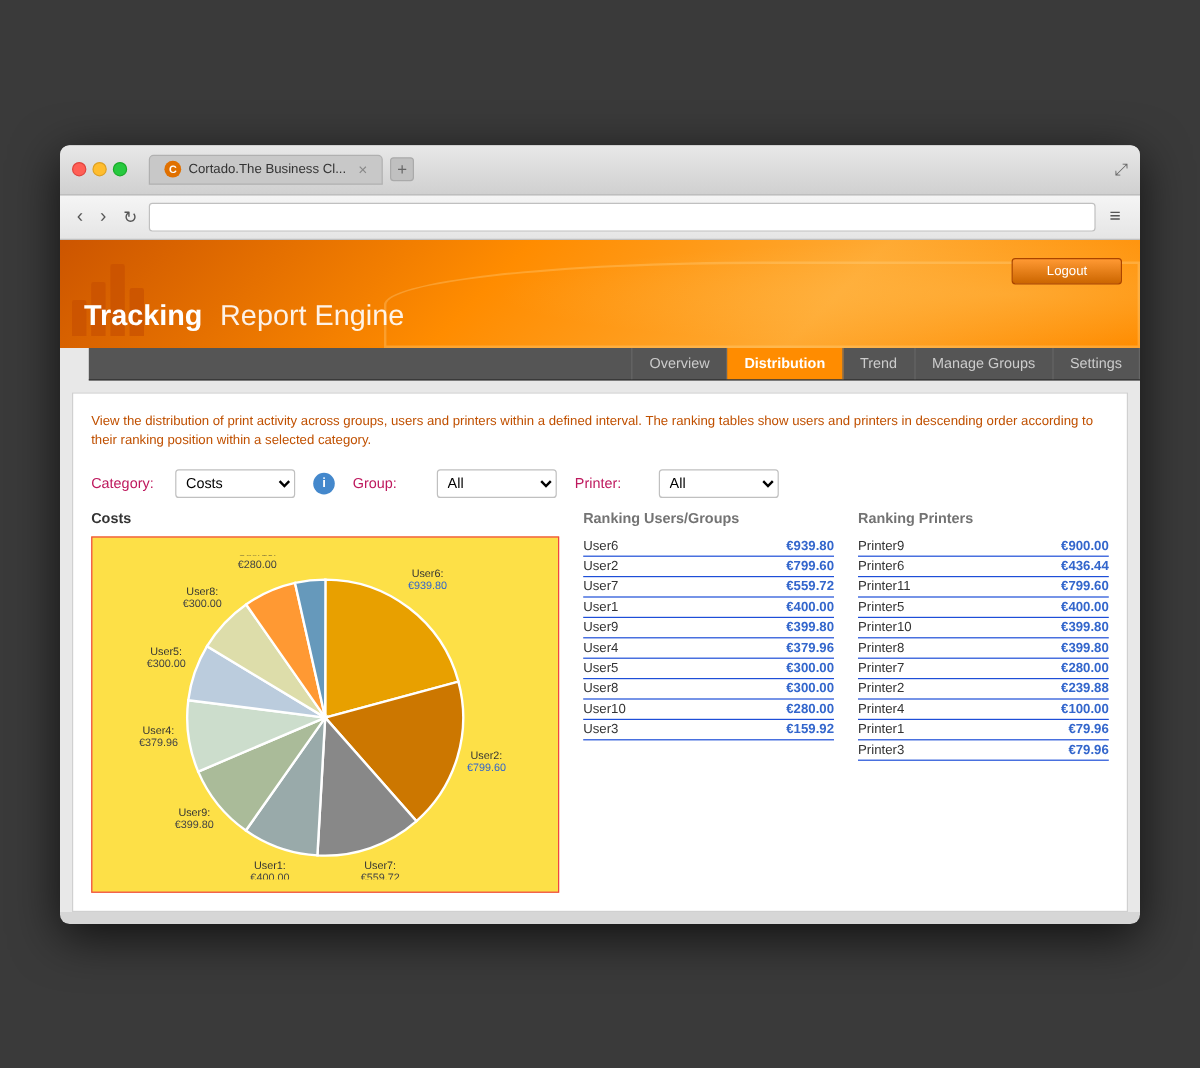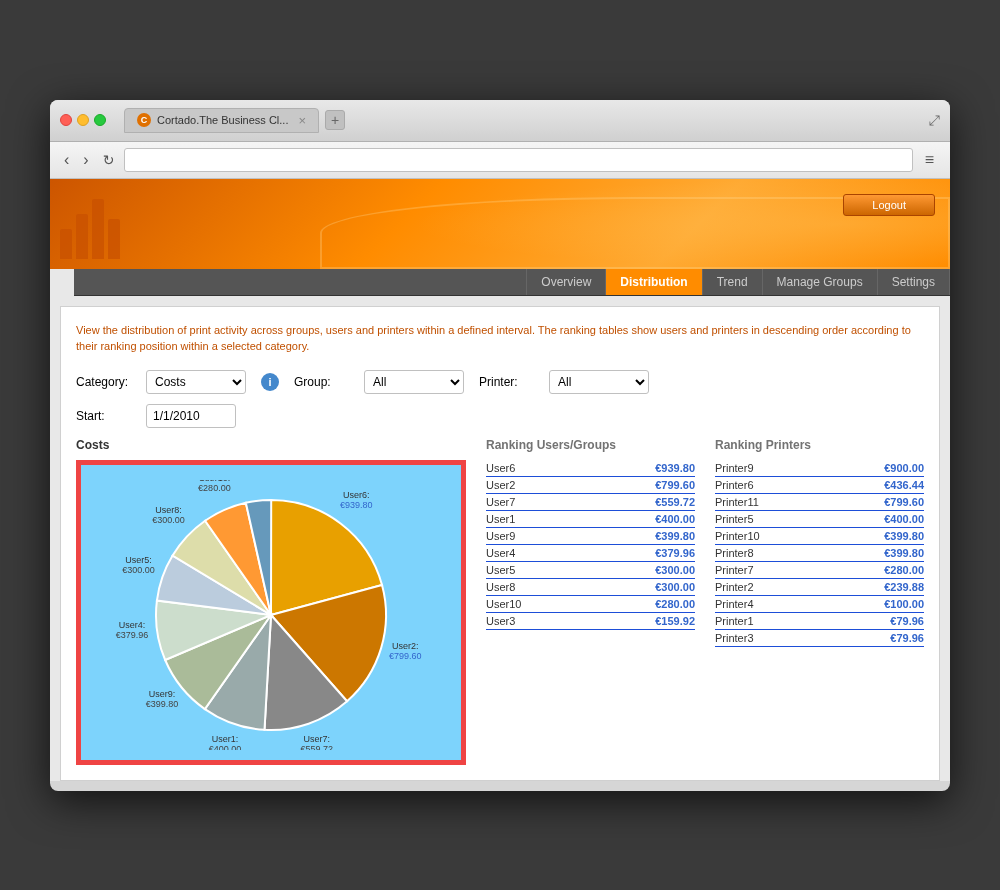--- a/index.html
+++ b/index.html
@@ -228,21 +228,21 @@
     
     .filter-row {
       display: flex;
       align-items: center;
       gap: 15px;
       margin-bottom: 10px;
       flex-wrap: wrap;
     }
     .filter-label {
       font-size: 12px;
-      color: #000000;
+      color: #be185d;
       min-width: 55px;
     }
     .filter-select {
       height: 24px;
       border: 1px solid #c0c0c0;
       border-radius: 3px;
       background: white;
       font-size: 12px;
       padding: 0 4px;
       min-width: 100px;
@@ -292,22 +292,22 @@
     .chart-section {
       flex: 0 0 390px;
     }
     .chart-title {
       font-size: 12px;
       font-weight: bold;
       color: #333;
       margin-bottom: 8px;
     }
     .chart-container {
-      background: #7dd3fc;
-      border: 5px solid #ef4444;
+      background: #fde047;
+      border: 1px solid #ef4444;
       padding: 15px;
       padding-bottom: 10px;
     }
     .chart-total {
       font-size: 11px;
       color: #333;
       margin-top: 8px;
     }
 
     
@@ -382,20 +382,24 @@
     <div class="app-header">
       <div class="header-bars">
         <div class="header-bar" style="height:30px;"></div>
         <div class="header-bar" style="height:45px;"></div>
         <div class="header-bar" style="height:60px;"></div>
         <div class="header-bar" style="height:40px;"></div>
       </div>
       <div class="header-wave"></div>
       <div class="header-wave2"></div>
       <button class="logout-btn">Logout</button>
+      <div class="app-title">
+        <span class="tracking">Tracking</span>
+        <span class="report-engine">Report Engine</span>
+      </div>
     </div>
 
     <div class="app-nav">
       <a class="nav-tab">Overview</a>
       <a class="nav-tab active">Distribution</a>
       <a class="nav-tab">Trend</a>
       <a class="nav-tab">Manage Groups</a>
       <a class="nav-tab">Settings</a>
     </div>
 
@@ -415,24 +419,20 @@
         <span class="filter-label">Group:</span>
         <select class="filter-select">
           <option>All</option>
         </select>
         <span class="filter-label">Printer:</span>
         <select class="filter-select">
           <option>All</option>
         </select>
       </div>
 
-      <div class="date-row">
-        <span class="filter-label">Start:</span>
-        <input class="date-input" type="text" value="1/1/2010" style="">
-      </div>
 
       <div class="content-area">
 
         <div class="chart-section">
           <div class="chart-title">Costs</div>
           <div class="chart-container">
             <svg class="pie-svg" width="330" height="270" viewBox="0 0 330 270">
 
               <g id="pie-group" transform="translate(165,135)">
                   <path d="M0,0 L7.041719095097281e-15,-115 A115,115 0 0,1 111.0188884658265,-29.996773223338124 Z" fill="#e8a000" stroke="white" stroke-width="2"></path>

